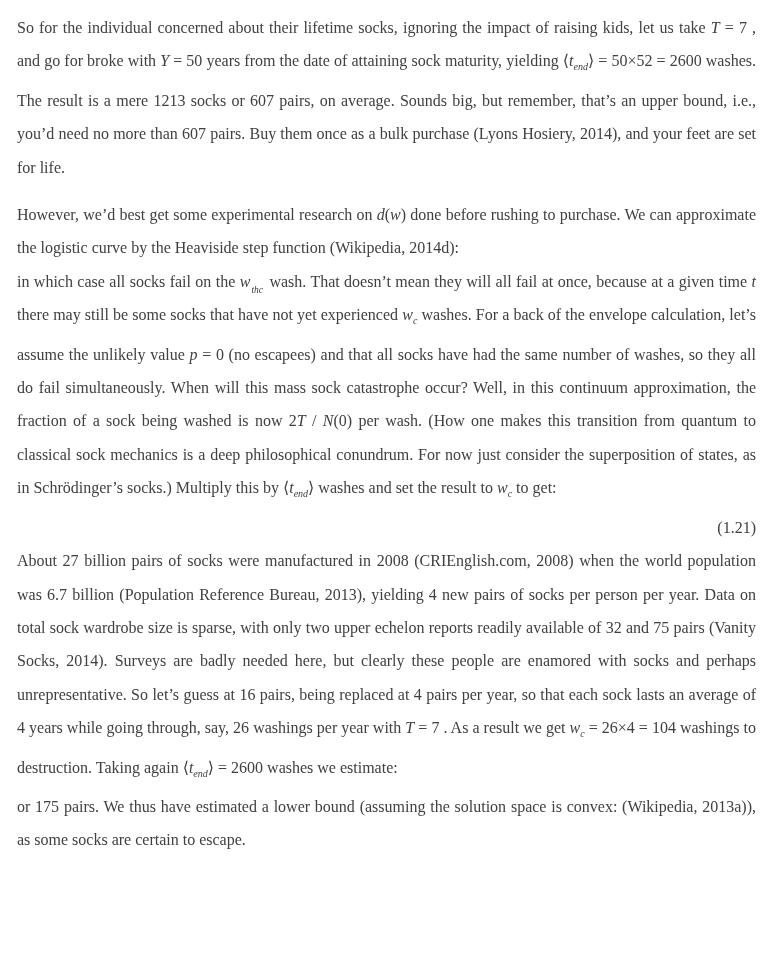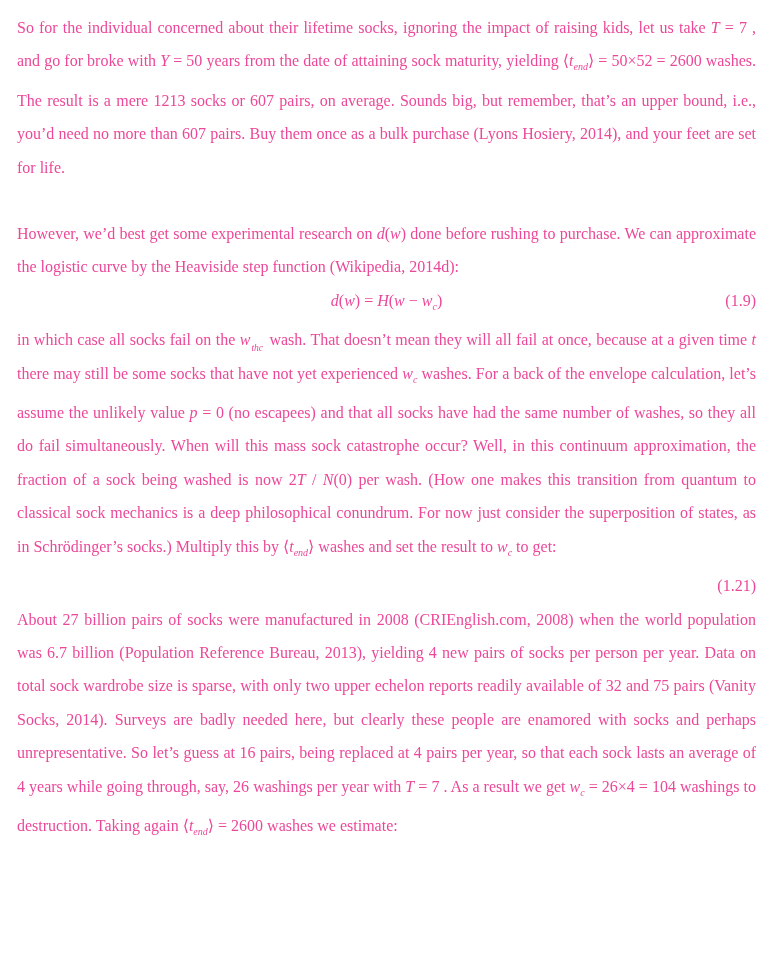--- a/index.html
+++ b/index.html
@@ -15,28 +15,28 @@
   }
   .page {
     box-sizing: border-box;
     width: 772px;
     height: 825px;
     padding: 11px 16px 0 17px;
     font-family: "Liberation Serif", "DejaVu Serif", serif;
     font-size: 16px;
     line-height: 33.4px;
     background: #ffffff;
-    color: #ec4899;
+    color: #404040;
   }
   .para {
     margin: 0;
     text-align: justify;
   }
   .para.gap {
-    margin-top: 33px;
+    margin-top: 14px;
   }
   .tok-r { font-style: normal; }
   .tok-i { font-style: italic; }
   .tok-sub {
     font-style: italic;
     font-size: 10px;
     vertical-align: -4px;
     letter-spacing: 0;
   }
   .tok-stack {
@@ -68,28 +68,24 @@
     white-space: nowrap;
   }
 </style>
 </head>
 <body style="background: rgb(255, 255, 255); color: rgb(0, 0, 0);">
 
 <div class="page">
   <div id="doc-content">
       <p class="para"><span class="tok-r">So for the individual concerned about their lifetime socks, ignoring the impact of raising kids, let us take </span><span class="tok-i">T</span><span class="tok-r"> = 7 , and go for broke with </span><span class="tok-i">Y</span><span class="tok-r"> = 50 years from the date of attaining sock maturity, yielding </span><span class="tok-r">⟨</span><span class="tok-i">t</span><span class="tok-sub">end</span><span class="tok-r">⟩</span><span class="tok-r"> = 50×52 = 2600 washes. The result is a mere 1213 socks or 607 pairs, on average. Sounds big, but remember, that’s an upper bound, i.e., you’d need no more than 607 pairs. Buy them once as a bulk purchase (Lyons Hosiery, 2014), and your feet are set for life.</span></p>
       <p class="para gap"><span class="tok-r">However, we’d best get some experimental research on </span><span class="tok-i">d</span><span class="tok-r">(</span><span class="tok-i">w</span><span class="tok-r">)</span><span class="tok-r"> done before rushing to purchase. We can approximate the logistic curve by the Heaviside step function (Wikipedia, 2014d):</span></p>
-      <div class="eqrow">
-        <span class="eqcell"></span>
-        <span class="eq-math"><span class="tok-i">d</span><span class="tok-r">(</span><span class="tok-i">w</span><span class="tok-r">) = </span><span class="tok-i">H</span><span class="tok-r">(</span><span class="tok-i">w</span><span class="tok-r"> − </span><span class="tok-i">w</span><span class="tok-sub">c</span><span class="tok-r">)</span></span>
-        <span class="eqcell eq-num">(1.9)</span>
-      </div>
       <p class="para"><span class="tok-r">in which case all socks fail on the </span><span class="tok-i">w</span><span class="tok-stack">
           <span class="tok-stack-sup">th</span>
           <span class="tok-stack-sub">c</span>
         </span><span class="tok-r"> wash. That doesn’t mean they will all fail at once, because at a given time </span><span class="tok-i">t</span><span class="tok-r"> there may still be some socks that have not yet experienced </span><span class="tok-i">w</span><span class="tok-sub">c</span><span class="tok-r"> washes. For a back of the envelope calculation, let’s assume the unlikely value </span><span class="tok-i">p</span><span class="tok-r"> = 0 (no escapees) and that all socks have had the same number of washes, so they all do fail simultaneously. When will this mass sock catastrophe occur? Well, in this continuum approximation, the fraction of a sock being washed is now 2</span><span class="tok-i">T</span><span class="tok-r"> / </span><span class="tok-i">N</span><span class="tok-r">(0) per wash. (How one makes this transition from quantum to classical sock mechanics is a deep philosophical conundrum. For now just consider the superposition of states, as in Schrödinger’s socks.) Multiply this by </span><span class="tok-r">⟨</span><span class="tok-i">t</span><span class="tok-sub">end</span><span class="tok-r">⟩</span><span class="tok-r"> washes and set the result to </span><span class="tok-i">w</span><span class="tok-sub">c</span><span class="tok-r"> to get:</span></p>
       <div class="eqrow">
         <span class="eqcell"></span>
         <span class="eqcell eq-num">(1.21)</span>
       </div>
       <p class="para"><span class="tok-r">About 27 billion pairs of socks were manufactured in 2008 (CRIEnglish.com, 2008) when the world population was 6.7 billion (Population Reference Bureau, 2013), yielding 4 new pairs of socks per person per year. Data on total sock wardrobe size is sparse, with only two upper echelon reports readily available of 32 and 75 pairs (Vanity Socks, 2014). Surveys are badly needed here, but clearly these people are enamored with socks and perhaps unrepresentative. So let’s guess at 16 pairs, being replaced at 4 pairs per year, so that each sock lasts an average of 4 years while going through, say, 26 washings per year with </span><span class="tok-i">T</span><span class="tok-r"> = 7 . As a result we get </span><span class="tok-i">w</span><span class="tok-sub">c</span><span class="tok-r"> = 26×4 = 104 washings to destruction. Taking again </span><span class="tok-r">⟨</span><span class="tok-i">t</span><span class="tok-sub">end</span><span class="tok-r">⟩</span><span class="tok-r"> = 2600 washes we estimate:</span></p>
+      <p class="para"><span class="tok-r">or 175 pairs. We thus have estimated a lower bound (assuming the solution space is convex: (Wikipedia, 2013a)), as some socks are certain to escape.</span></p>
     </div>
 </div>
 
 </body></html>

